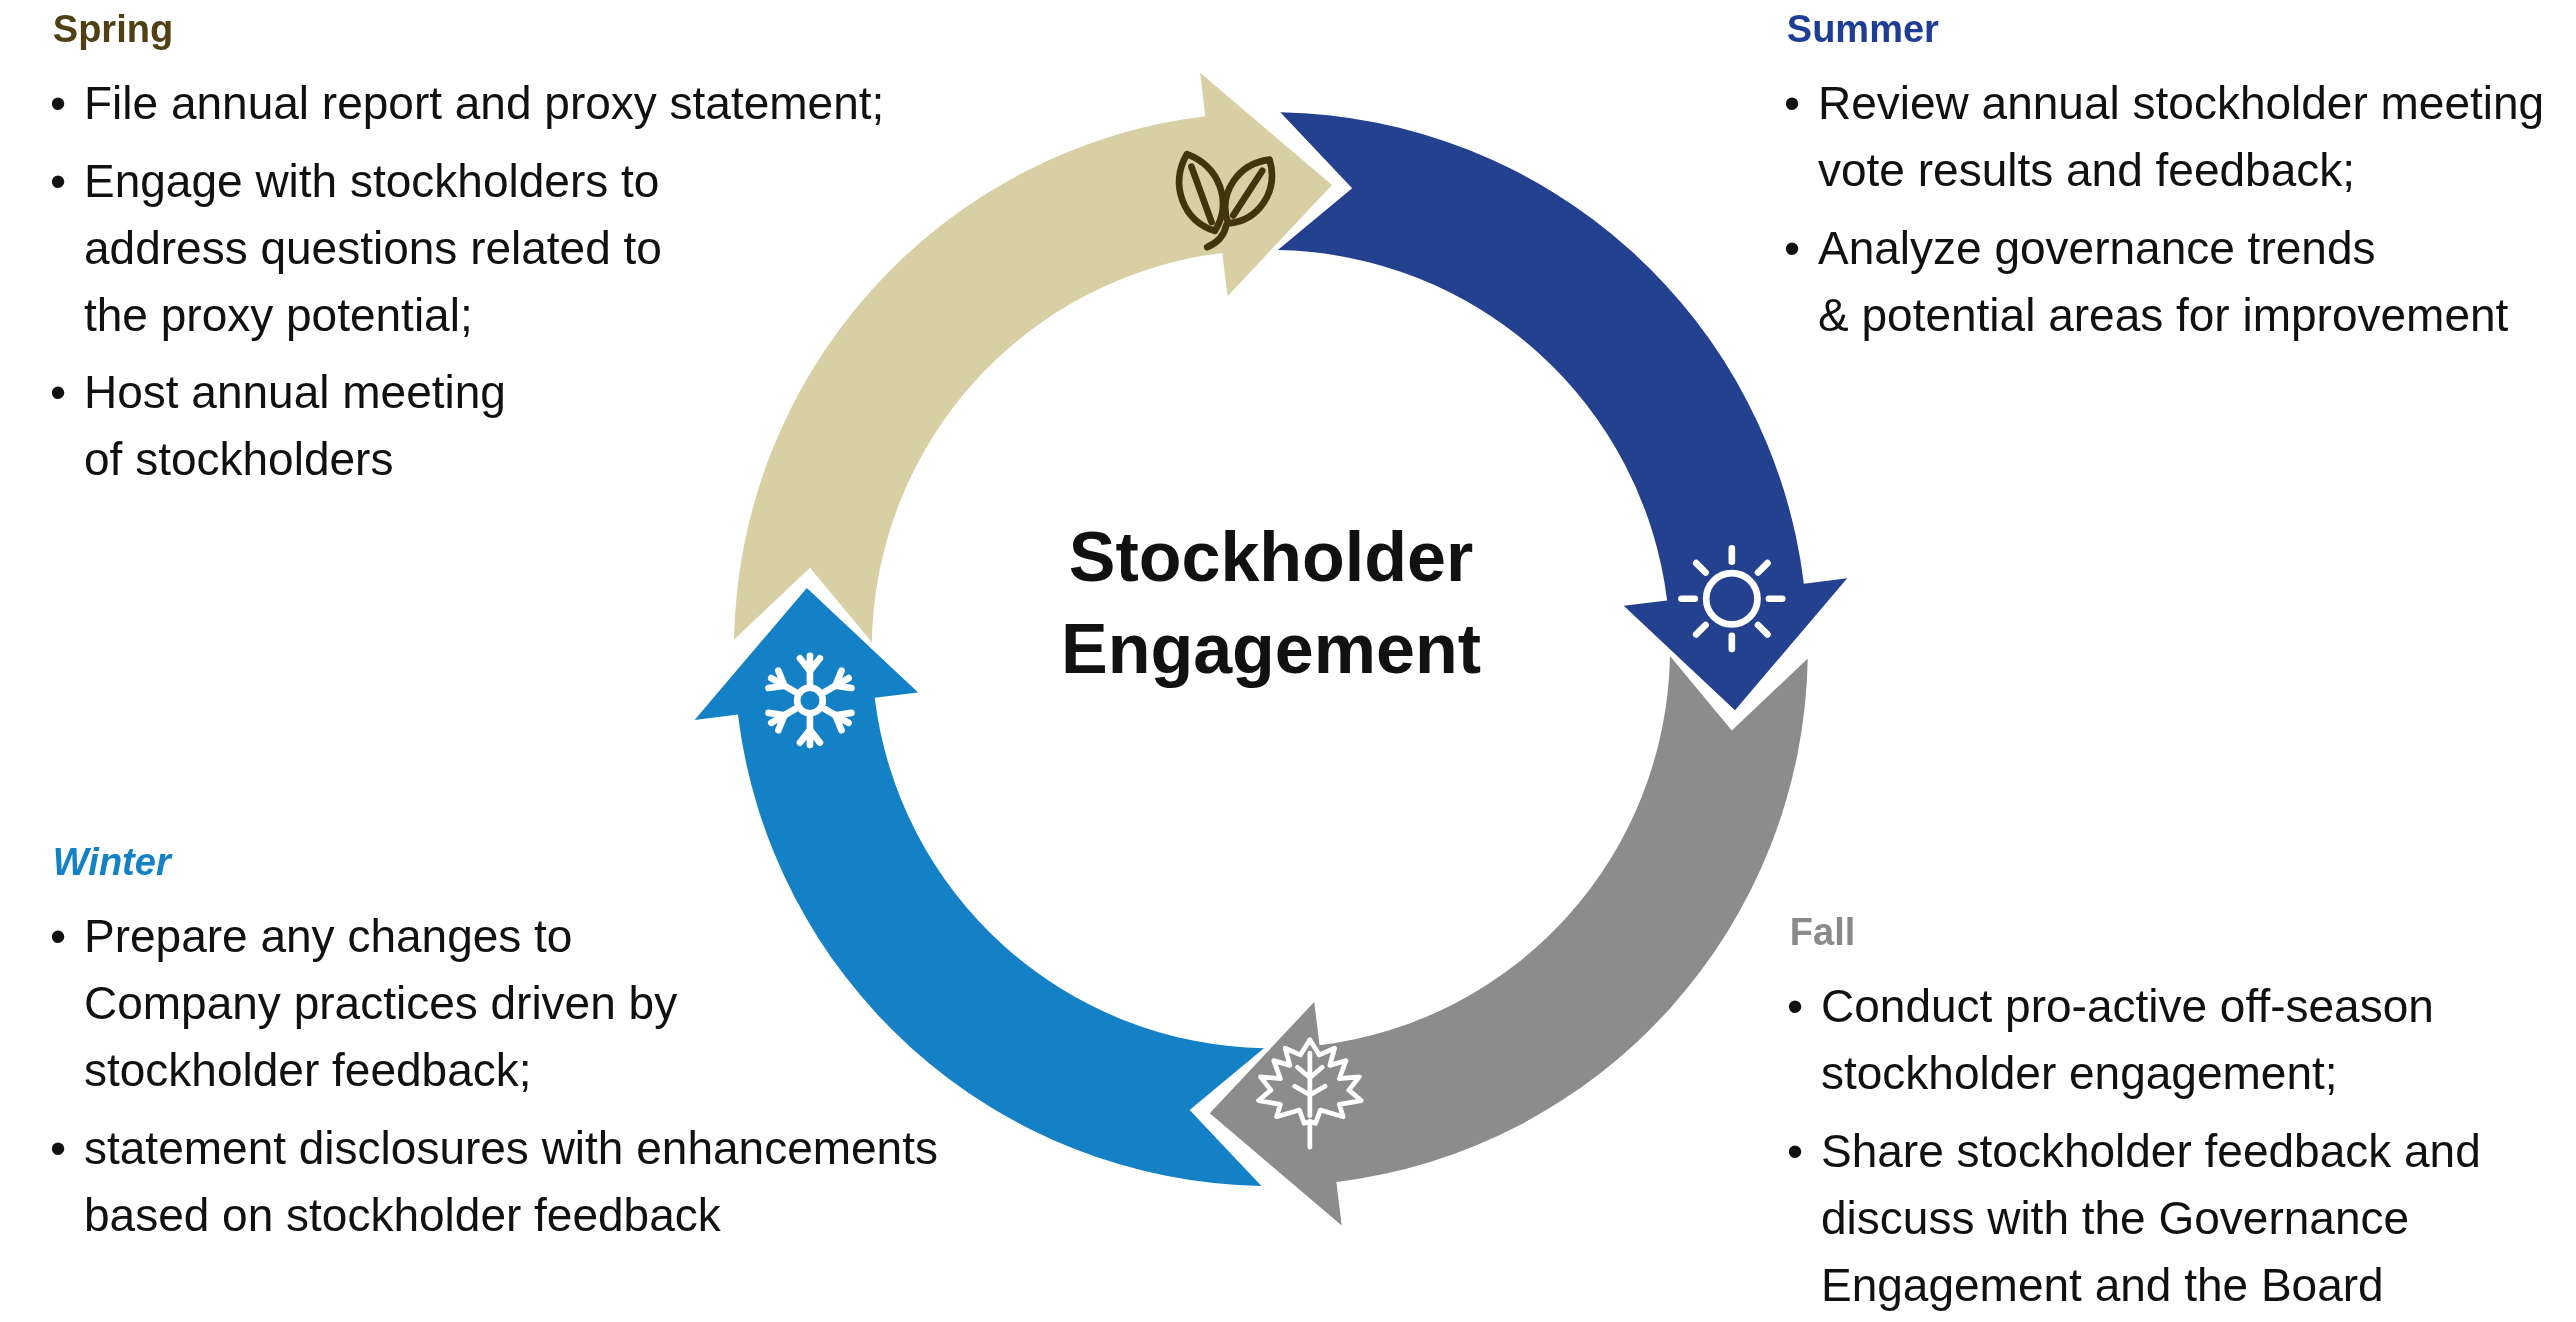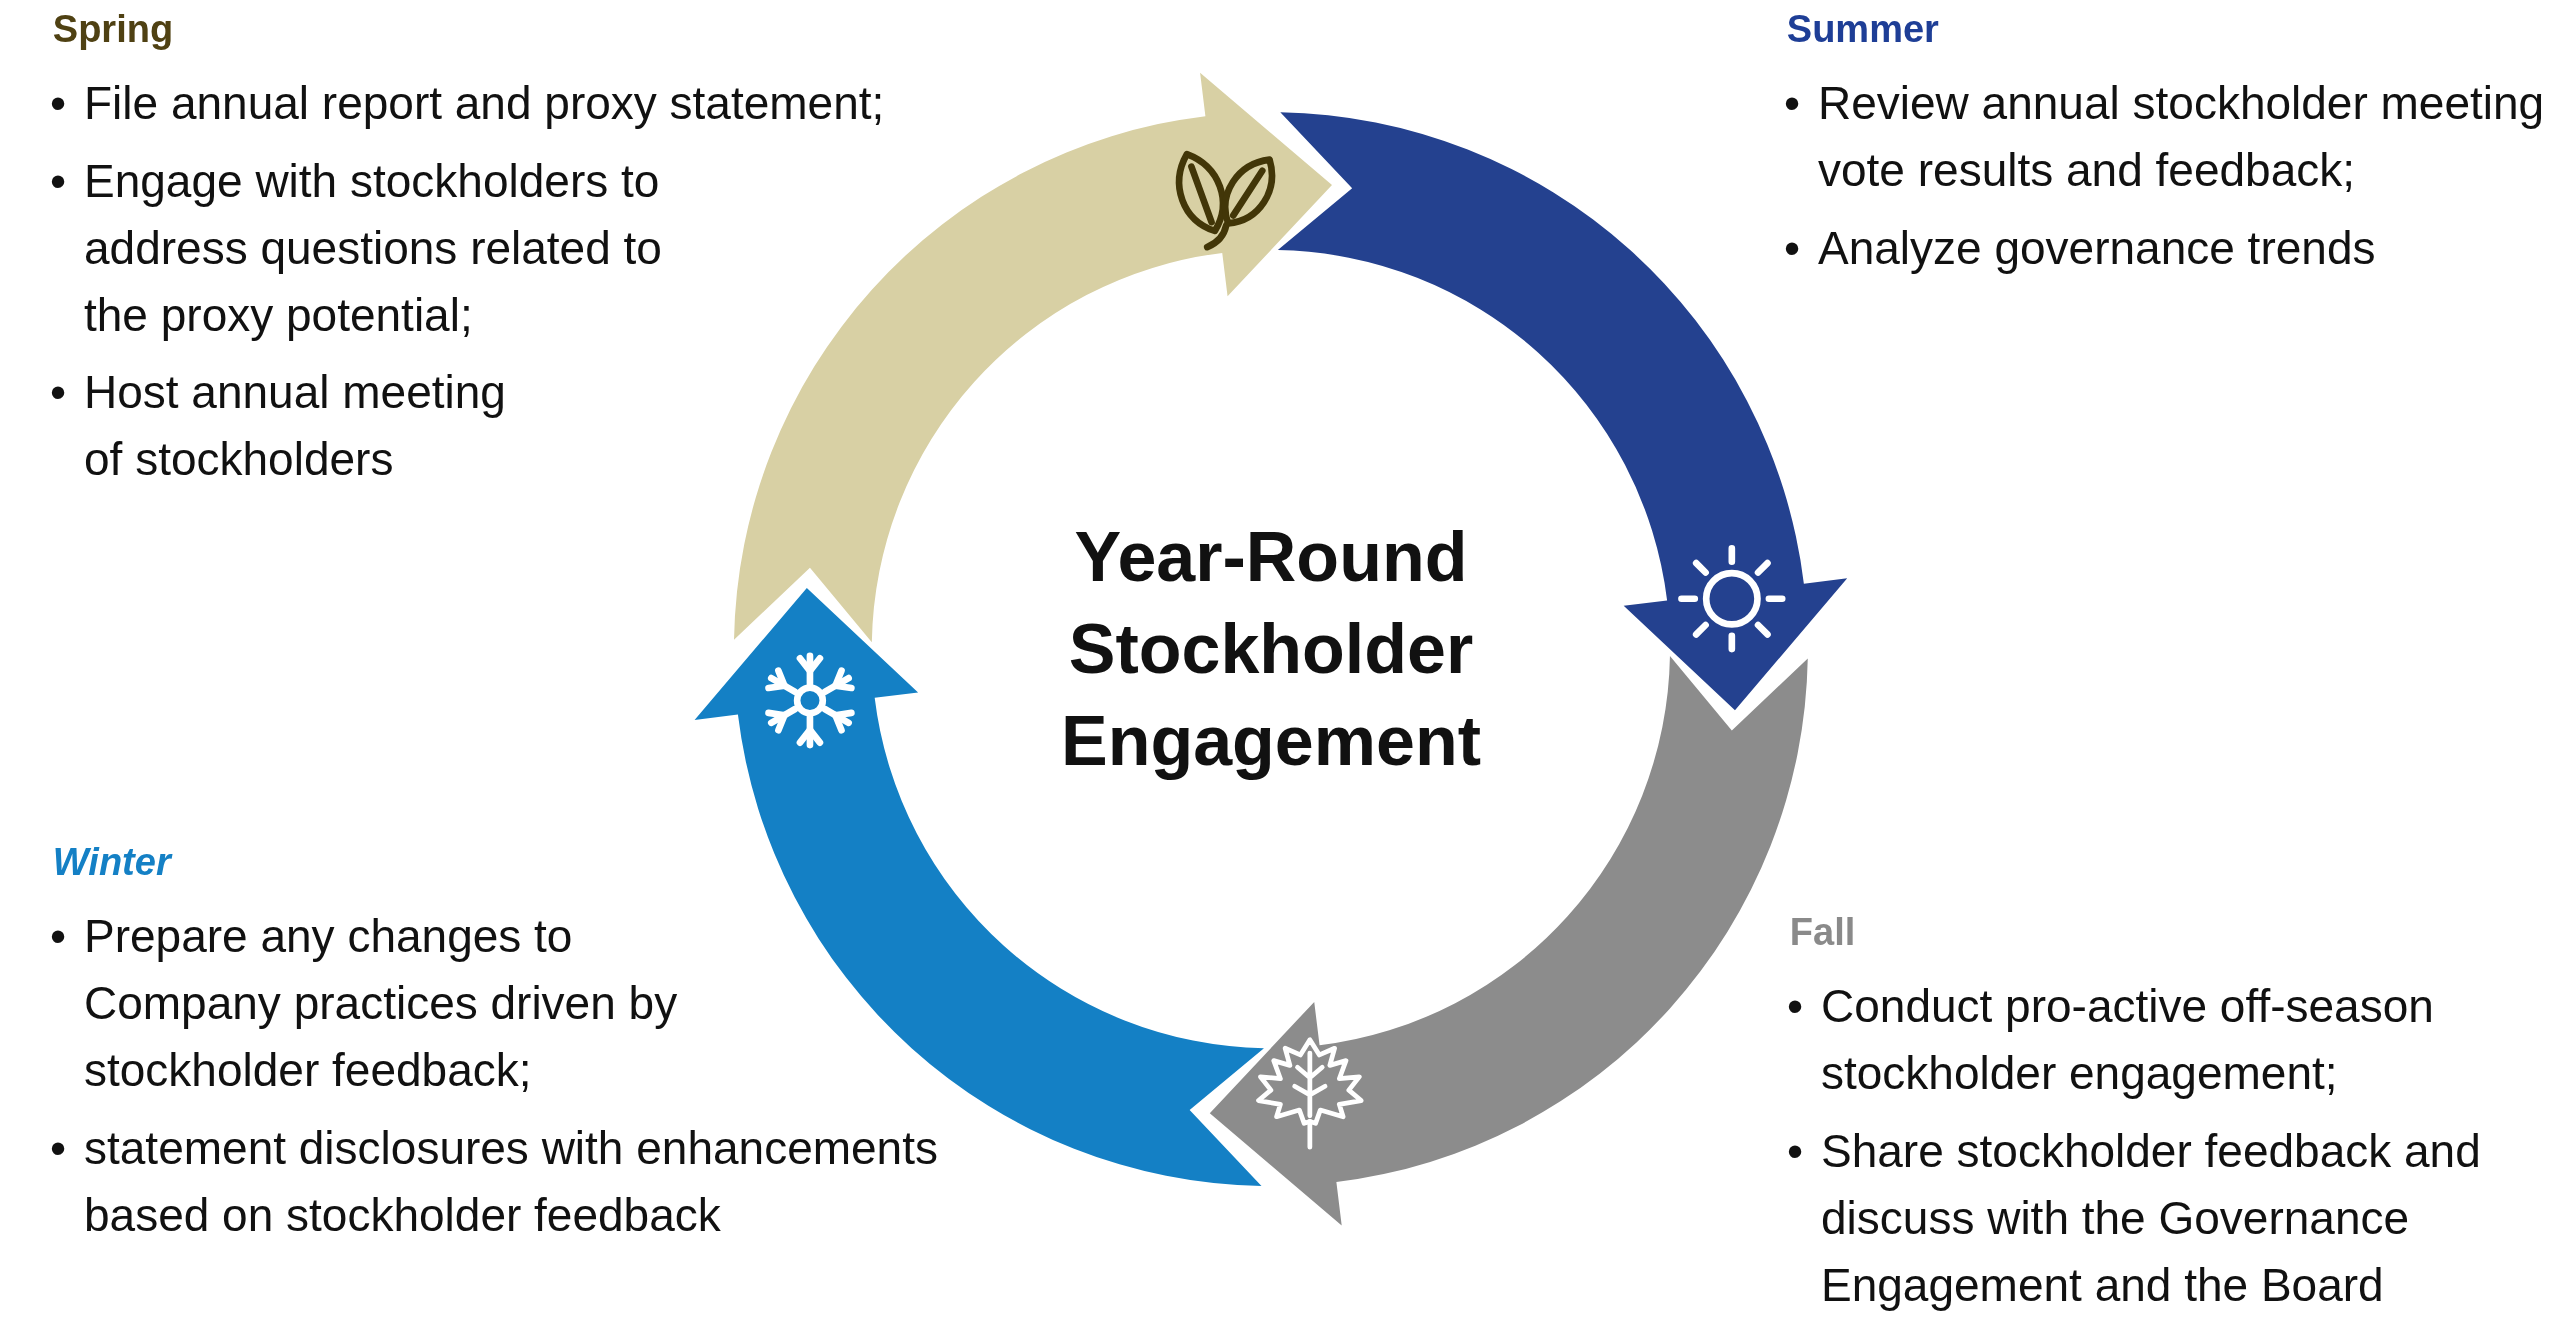--- a/index.html
+++ b/index.html
@@ -61,21 +61,20 @@
     </g>
 
     <g class="wicon" transform="translate(852,737)">
       <circle r="13.5"></circle>
       <path d="M0,-18 L0,-47 M0,18 L0,47 M15.6,-9 L40.7,-23.5 M-15.6,-9 L-40.7,-23.5 M15.6,9 L40.7,23.5 M-15.6,9 L-40.7,23.5"></path>
       <path d="M0,-31 L-10.5,-44.4 M0,-31 L10.5,-44.4 M0,31 L-10.5,44.4 M0,31 L10.5,44.4 M26.8,-15.5 L33.2,-31.3 M26.8,-15.5 L43.6,-13.1 M-26.8,-15.5 L-33.2,-31.3 M-26.8,-15.5 L-43.6,-13.1 M26.8,15.5 L43.6,13.1 M26.8,15.5 L33.2,31.3 M-26.8,15.5 L-43.6,13.1 M-26.8,15.5 L-33.2,31.3"></path>
     </g>
   </svg>
 
   <div class="title">
-    <div class="tline">Year-Round</div>
     <div class="tline">Stockholder</div>
     <div class="tline">Engagement</div>
   </div>
 
   <section class="block" style="left:48px;top:1.9px;">
     <h2 class="heading h-spring">Spring</h2>
     <div class="bullets">
       <div class="item">
         <span class="dot">•</span>
         <div class="lines">
@@ -107,20 +106,21 @@
         <span class="dot">•</span>
         <div class="lines">
           <div class="line">Review annual stockholder meeting</div>
           <div class="line">vote results and feedback;</div>
         </div>
       </div>
       <div class="item">
         <span class="dot">•</span>
         <div class="lines">
           <div class="line">Analyze governance trends</div>
+          <div class="line">&amp; potential areas for improvement</div>
         </div>
       </div>
     </div>
   </section>
 
   <section class="block" style="left:1785px;top:905px;">
     <h2 class="heading h-fall">Fall</h2>
     <div class="bullets">
       <div class="item">
         <span class="dot">•</span>

